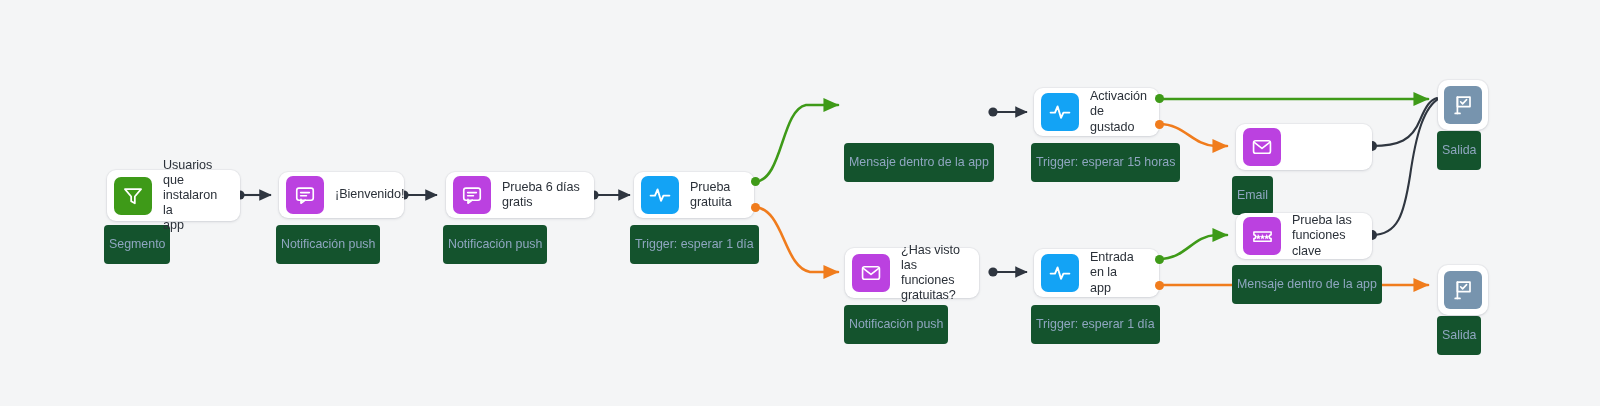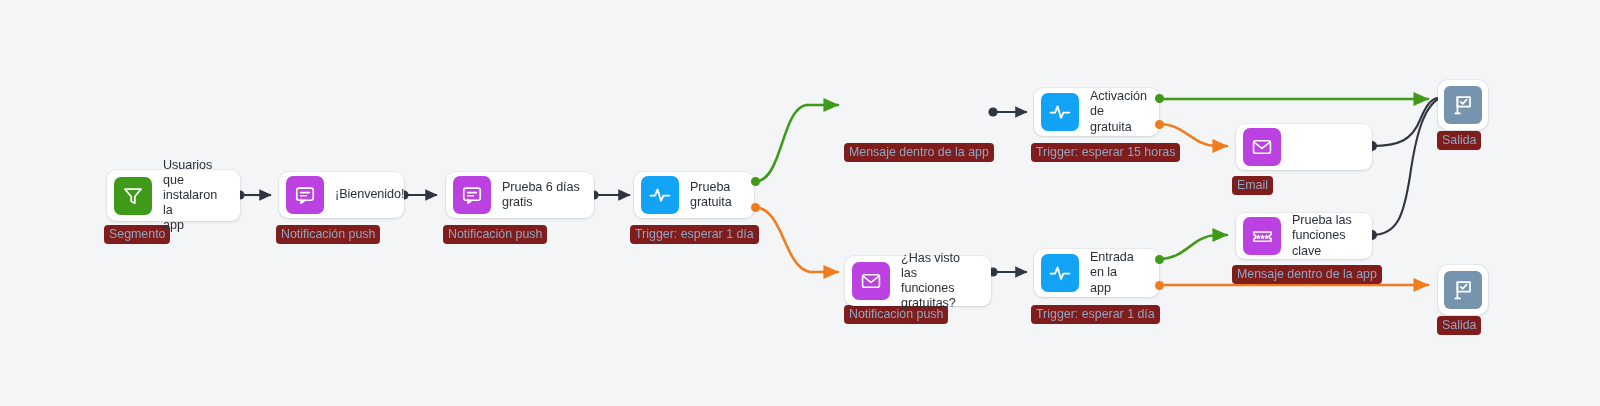--- a/index.html
+++ b/index.html
@@ -73,23 +73,23 @@
     height: 38px;
     border-radius: 6px;
   }
 
   
   .cap {
     position: absolute;
     font-size: 12.4px;
     line-height: 15px;
     color: #8fa6c0;
-    background: #7f1d1d;
+    background: #14532d;
     border-radius: 4px;
-    padding: 2px 5px;
+    padding: 12px 5px;
     white-space: nowrap;
     z-index: 4;
   }
 
   
   .port {
     position: absolute;
     width: 9px;
     height: 9px;
     border-radius: 50%;
@@ -233,35 +233,35 @@
 
   <div class="cap" style="left:844px; top:143px;">Mensaje dentro de la app</div>
 
   <div class="node" style="left:1034px; top:88px; width:125px; height:48px;">
     <div class="ico blue">
       <svg width="24" height="24" viewBox="0 0 24 24" fill="none" stroke="#ffffff" stroke-width="1.9" stroke-linejoin="round" stroke-linecap="round">
         <path d="M2.6 12.6 H7 L9.6 6.4 L13 17.8 L15.4 12.6 H21.4"></path>
       </svg>
     </div>
     <div class="ttl">Activación
-de gratuita</div>
+de gustado</div>
   </div>
   <div class="cap" style="left:1031px; top:143px;">Trigger: esperar 15 horas</div>
 
   <div class="node" style="left:1236px; top:124px; width:136px; height:46px;">
     <div class="ico purple">
       <svg width="22" height="22" viewBox="0 0 24 24" fill="none" stroke="#ffffff" stroke-width="1.8" stroke-linejoin="round" stroke-linecap="round">
         <rect x="2.8" y="5.2" width="18.4" height="13.6" rx="2.2"></rect>
         <path d="M3.6 7 L12 13.4 L20.4 7"></path>
       </svg>
     </div>
   </div>
   <div class="cap" style="left:1232px; top:176px;">Email</div>
 
-  <div class="node" style="left:845px; top:248px; width:146px; height:50px;margin-top:8px;">
+  <div class="node" style="left:845px; top:248px; width:134px; height:50px;">
     <div class="ico purple">
       <svg width="22" height="22" viewBox="0 0 24 24" fill="none" stroke="#ffffff" stroke-width="1.8" stroke-linejoin="round" stroke-linecap="round">
         <rect x="2.8" y="5.2" width="18.4" height="13.6" rx="2.2"></rect>
         <path d="M3.6 7 L12 13.4 L20.4 7"></path>
       </svg>
     </div>
     <div class="ttl">¿Has visto las
 funciones
 gratuitas?</div>
   </div>

